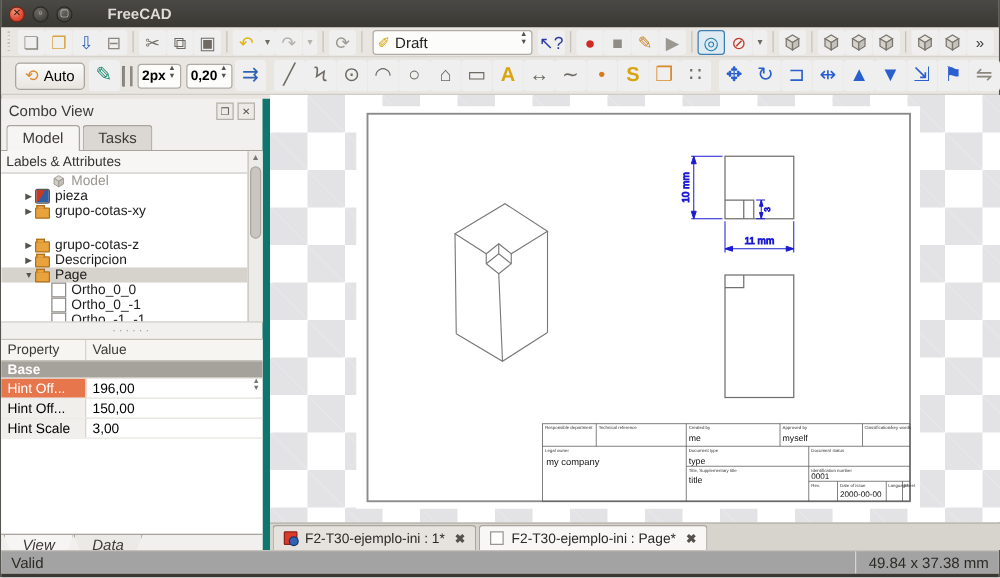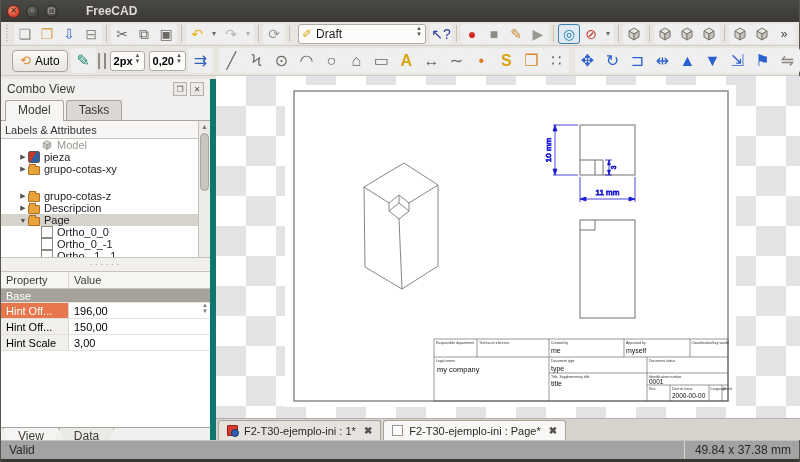--- a/index.html
+++ b/index.html
@@ -65,27 +65,27 @@
   .scrollv .sarr { height:11px; font-size:7px; color:#7a766e; text-align:center; line-height:11px; }
   .scrollv .thumb { position:absolute; left:1px; right:1px; top:12px; height:58px; background:#c9c5bf; border:1px solid #aaa69f; border-radius:5px; }
   .splitter { height:13px; display:flex; align-items:center; justify-content:center; color:#a9a49d; font-size:10px; letter-spacing:2px; }
   #props { background:#fff; border-top:1px solid #c5c1bb; font-size:11px; }
   .prow { display:flex; height:16px; align-items:center; border-bottom:1px solid #e4e1dc; }
   .prow .c1 { width:68px; padding-left:5px; height:100%; display:flex; align-items:center; background:#f1efec; border-right:1px solid #d8d4cf; }
   .prow .c2 { flex:1; padding-left:5px; height:100%; display:flex; align-items:center; position:relative; }
   .prow.header { height:17px; background:#f6f5f2; color:#3b3a36; border-bottom:1px solid #c5c1bb; }
   .prow.header .c1 { background:transparent; }
   .prow.group { height:14px; }
-  .prow.group .c1 { width:100%; background:#a5a19b; color:#fff; font-weight:normal; border-right:none; }
+  .prow.group .c1 { width:100%; background:#a5a19b; color:#fff; font-weight:bold; border-right:none; }
   .prow.sel .c1 { background:#e8764d; color:#fff; }
   .pspin { position:absolute; right:2px; display:flex; flex-direction:column; line-height:0; }
   .pspin span { font-size:6px; color:#7a766e; height:6px; }
   #panelfill { background:#fff; height:76px; }
   .btabs { height:21px; display:flex; align-items:flex-start; padding-left:2px; background:#f2f0ee; border-top:1px solid #a9a49d; }
-  .btab { padding:1px 14px 3px; font-size:12px; color:#3b3a36; background:#eceae6; border:1px solid #a9a49d; border-top:none; clip-path:polygon(0 0,100% 0,86% 100%,14% 100%); }
+  .btab { padding:1px 14px 3px; font-size:12px; color:#3b3a36; background:#eceae6; border:1px solid #a9a49d; border-top:none; clip-path:polygon(0 0,100% 0,86% 100%,14% 100%);font-style:italic; }
   .btab.active { background:#f7f5f3; }
 
   
   #mdi { position:absolute; left:215px; top:76px; width:585px; height:342px; background-color:#fff;
     background-image:linear-gradient(45deg,#e3e3e5 25%,transparent 25%,transparent 75%,#e3e3e5 75%),
                      linear-gradient(45deg,#e3e3e5 25%,transparent 25%,transparent 75%,#e3e3e5 75%);
     background-size:60px 60px; background-position:0 0,30px 30px; overflow:hidden; }
   #page { position:absolute; left:69px; top:9px; width:451px; height:322px; background:#fff; }
   #page svg { display:block; }
 

